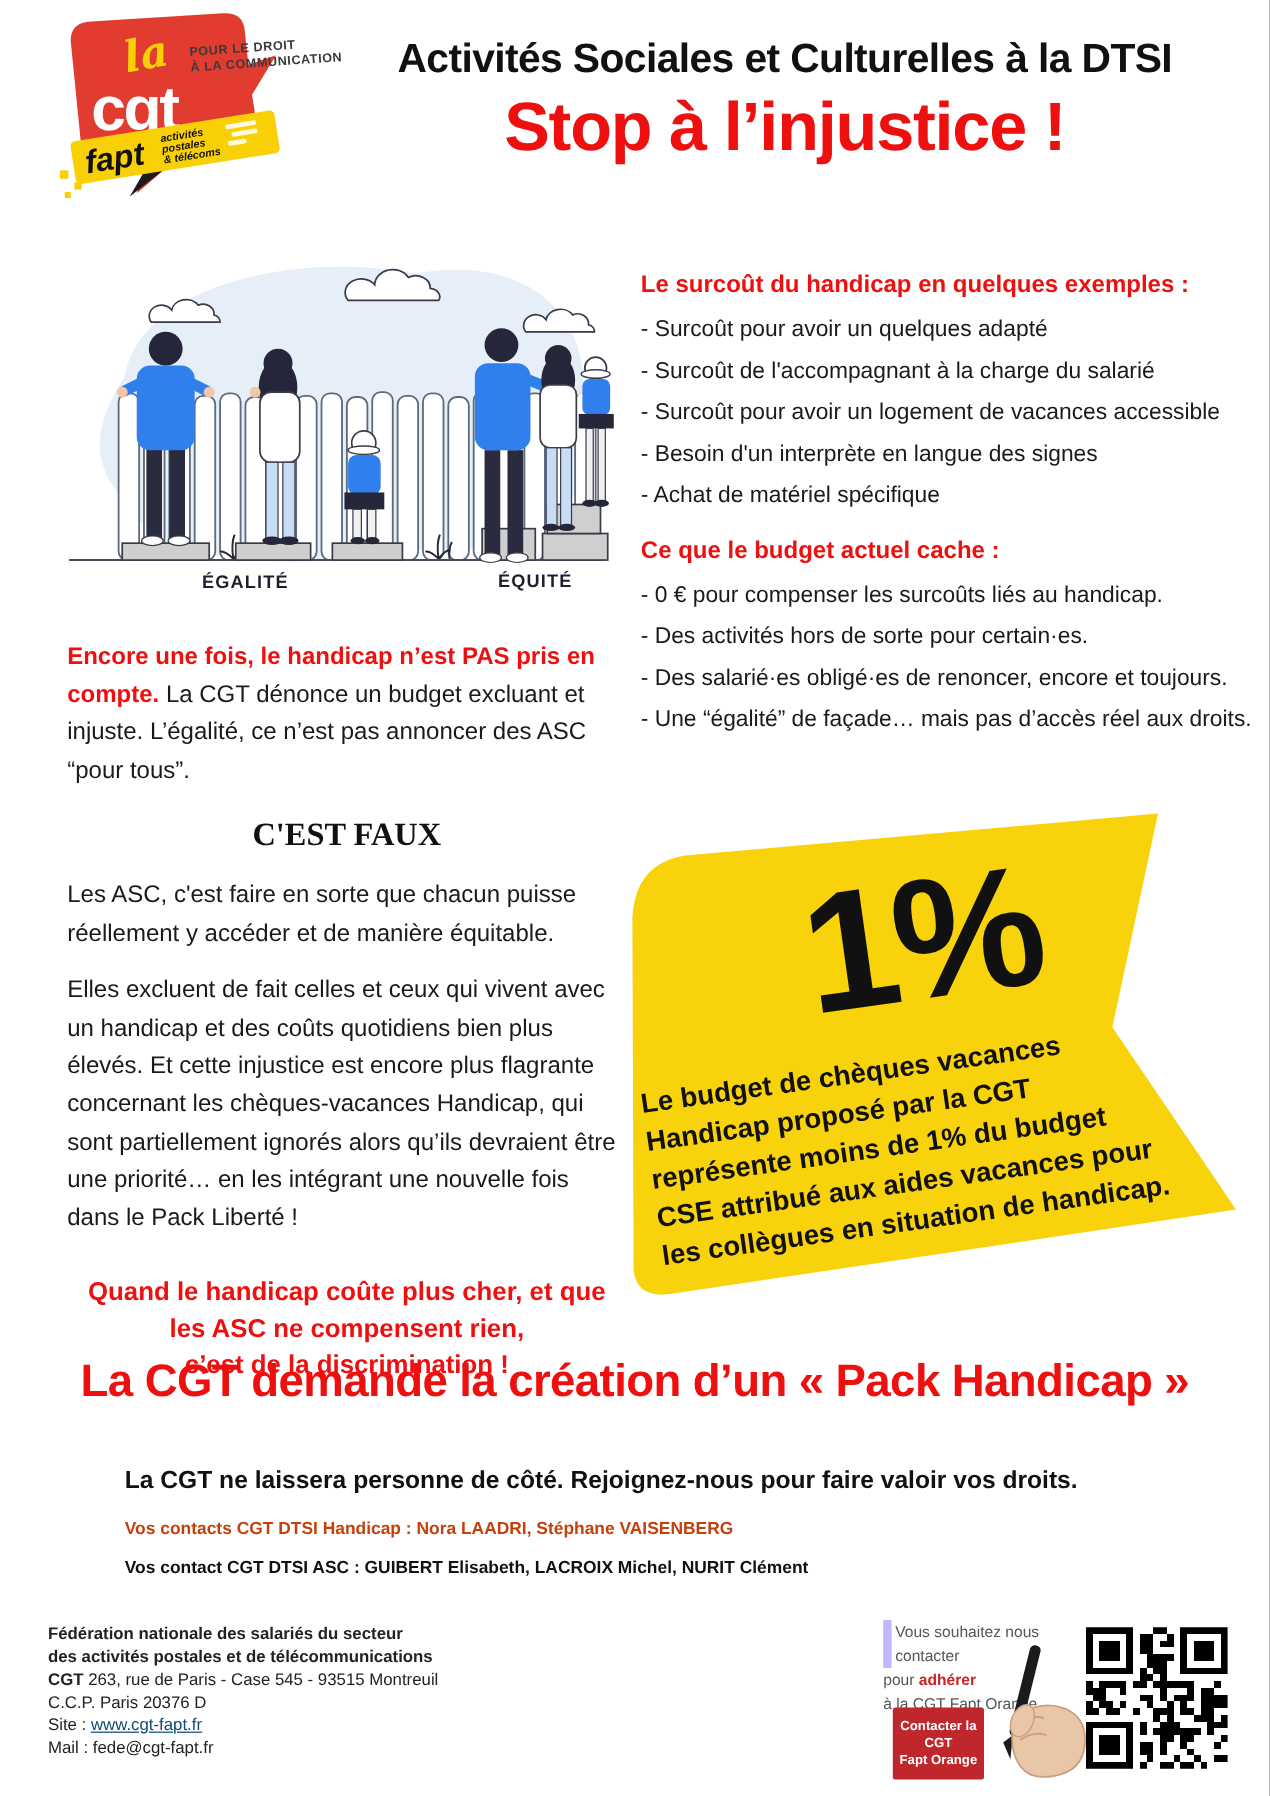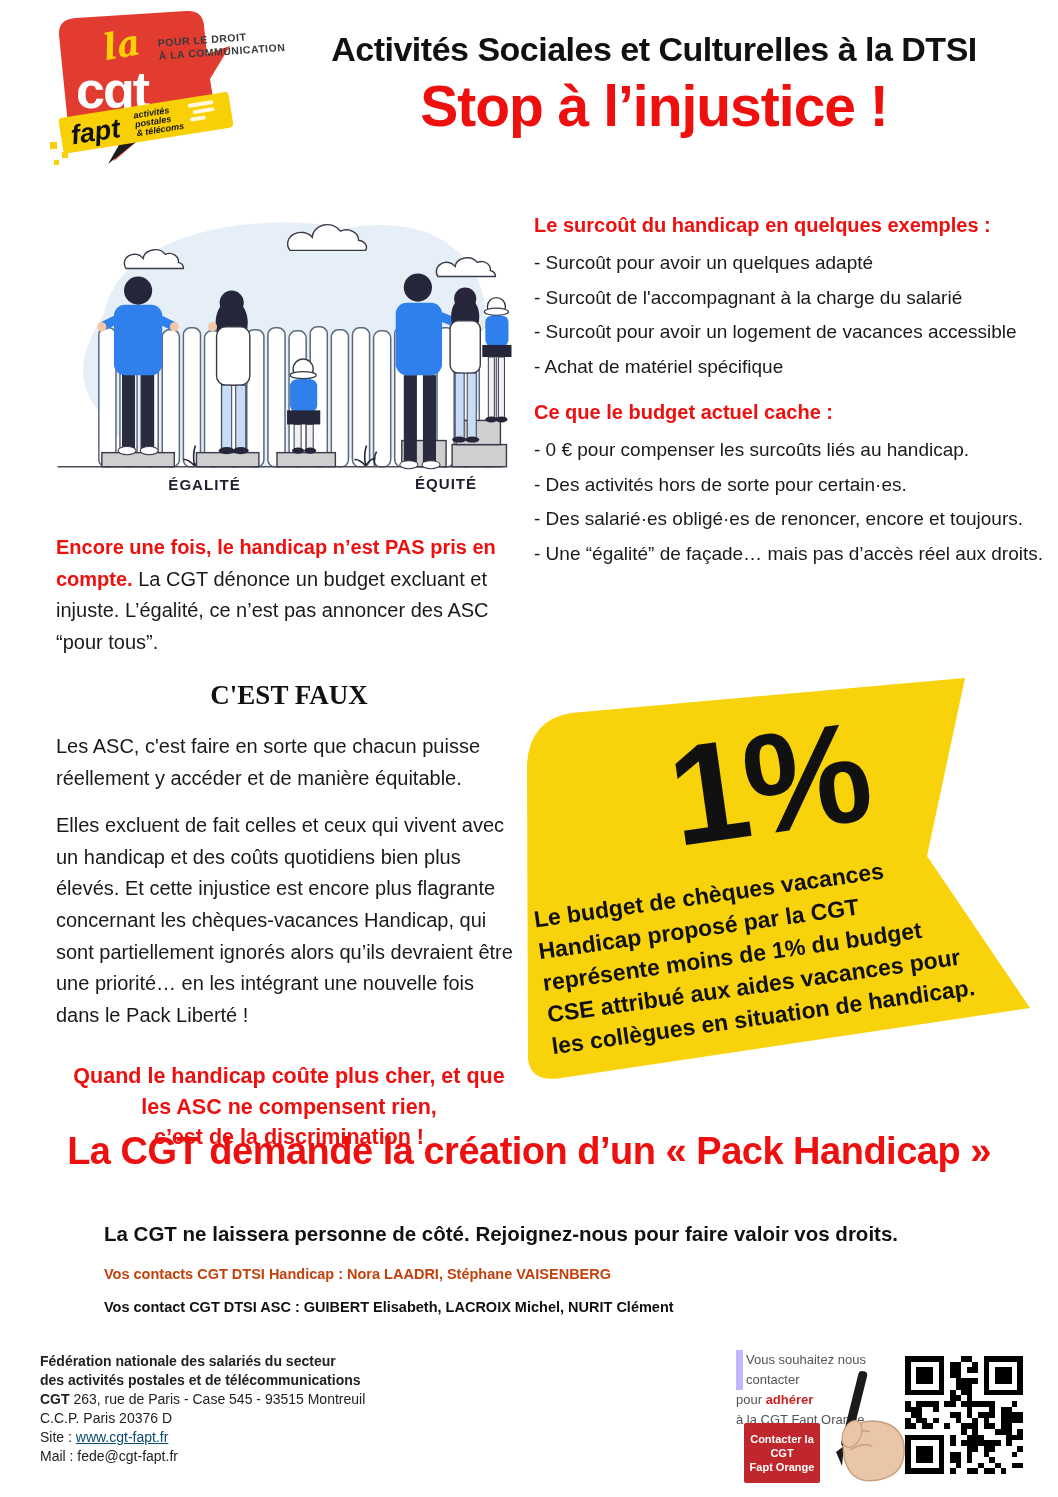--- a/index.html
+++ b/index.html
@@ -16,21 +16,21 @@
   
   .illu{position:absolute;left:40px;top:198px;width:480px;height:312px;}
   
   .leftcol{position:absolute;left:56px;top:532px;width:466px;font-size:20px;line-height:1.58;}
   .red-bold{color:#ee0f0f;font-weight:bold;}
   .cest-faux{text-align:center;font-size:27px;font-weight:bold;color:#111;margin:16px 0 14px 0;font-family:Liberation Serif, serif;}
   .para{margin:0 0 16px 0;}
   .callout{margin-top:30px;text-align:center;font-size:21.5px;font-weight:bold;color:#ee0f0f;line-height:1.42;}
   
   .rightcol{position:absolute;left:534px;top:214px;width:512px;font-size:19px;}
-  .sec-heading{color:#ee0f0f;font-weight:bold;font-size:20px;margin:0 0 12px 0;}
+  .sec-heading{color:#ee0f0f;font-weight:bold;font-size:20px;margin:12px 0 12px 0;}
   .sec-heading.second{margin-top:20px;}
   ul.bullets{list-style:none;margin:0;padding:0;}
   ul.bullets li{padding-left:13px;text-indent:-13px;line-height:1.5;margin-bottom:6px;}
   
   .bubble{position:absolute;left:515px;top:665px;width:530px;height:430px;}
   .bubble svg{position:absolute;left:0;top:0;}
   .bubble-big{
     position:absolute;left:88px;top:48px;width:330px;text-align:center;
     font-size:142px;font-weight:bold;color:#111;transform:rotate(-8deg);
     letter-spacing:-4px;line-height:1;
@@ -238,20 +238,21 @@
       <div>c’est de la discrimination !</div>
     </div>
   </div>
 
   <div class="rightcol">
     <div class="sec-heading">Le surcoût du handicap en quelques exemples :</div>
     <ul class="bullets">
       <li>- Surcoût pour avoir un quelques adapté</li>
       <li>- Surcoût de l'accompagnant à la charge du salarié</li>
       <li>- Surcoût pour avoir un logement de vacances accessible</li>
+      <li>- Besoin d'un interprète en langue des signes</li>
       <li>- Achat de matériel spécifique</li>
     </ul>
     <div class="sec-heading second">Ce que le budget actuel cache :</div>
     <ul class="bullets">
       <li>- 0 € pour compenser les surcoûts liés au handicap.</li>
       <li>- Des activités hors de sorte pour certain·es.</li>
       <li>- Des salarié·es obligé·es de renoncer, encore et toujours.</li>
       <li>- Une “égalité” de façade… mais pas d’accès réel aux droits.</li>
     </ul>
   </div>

